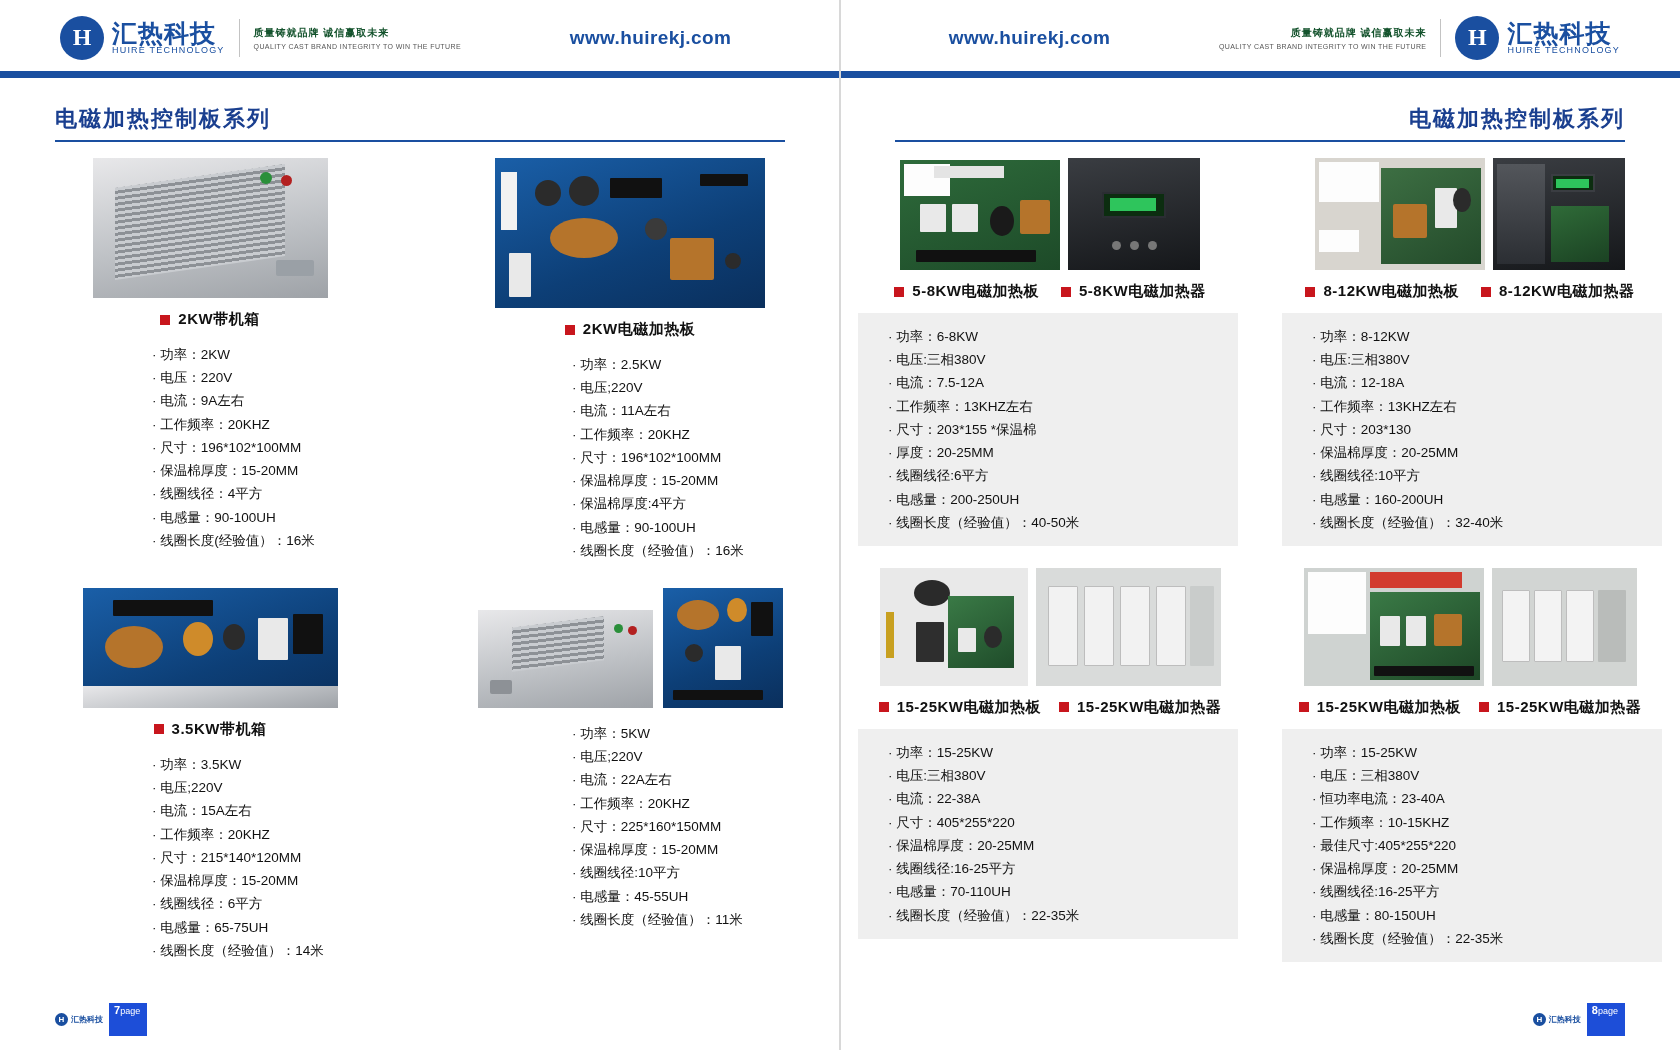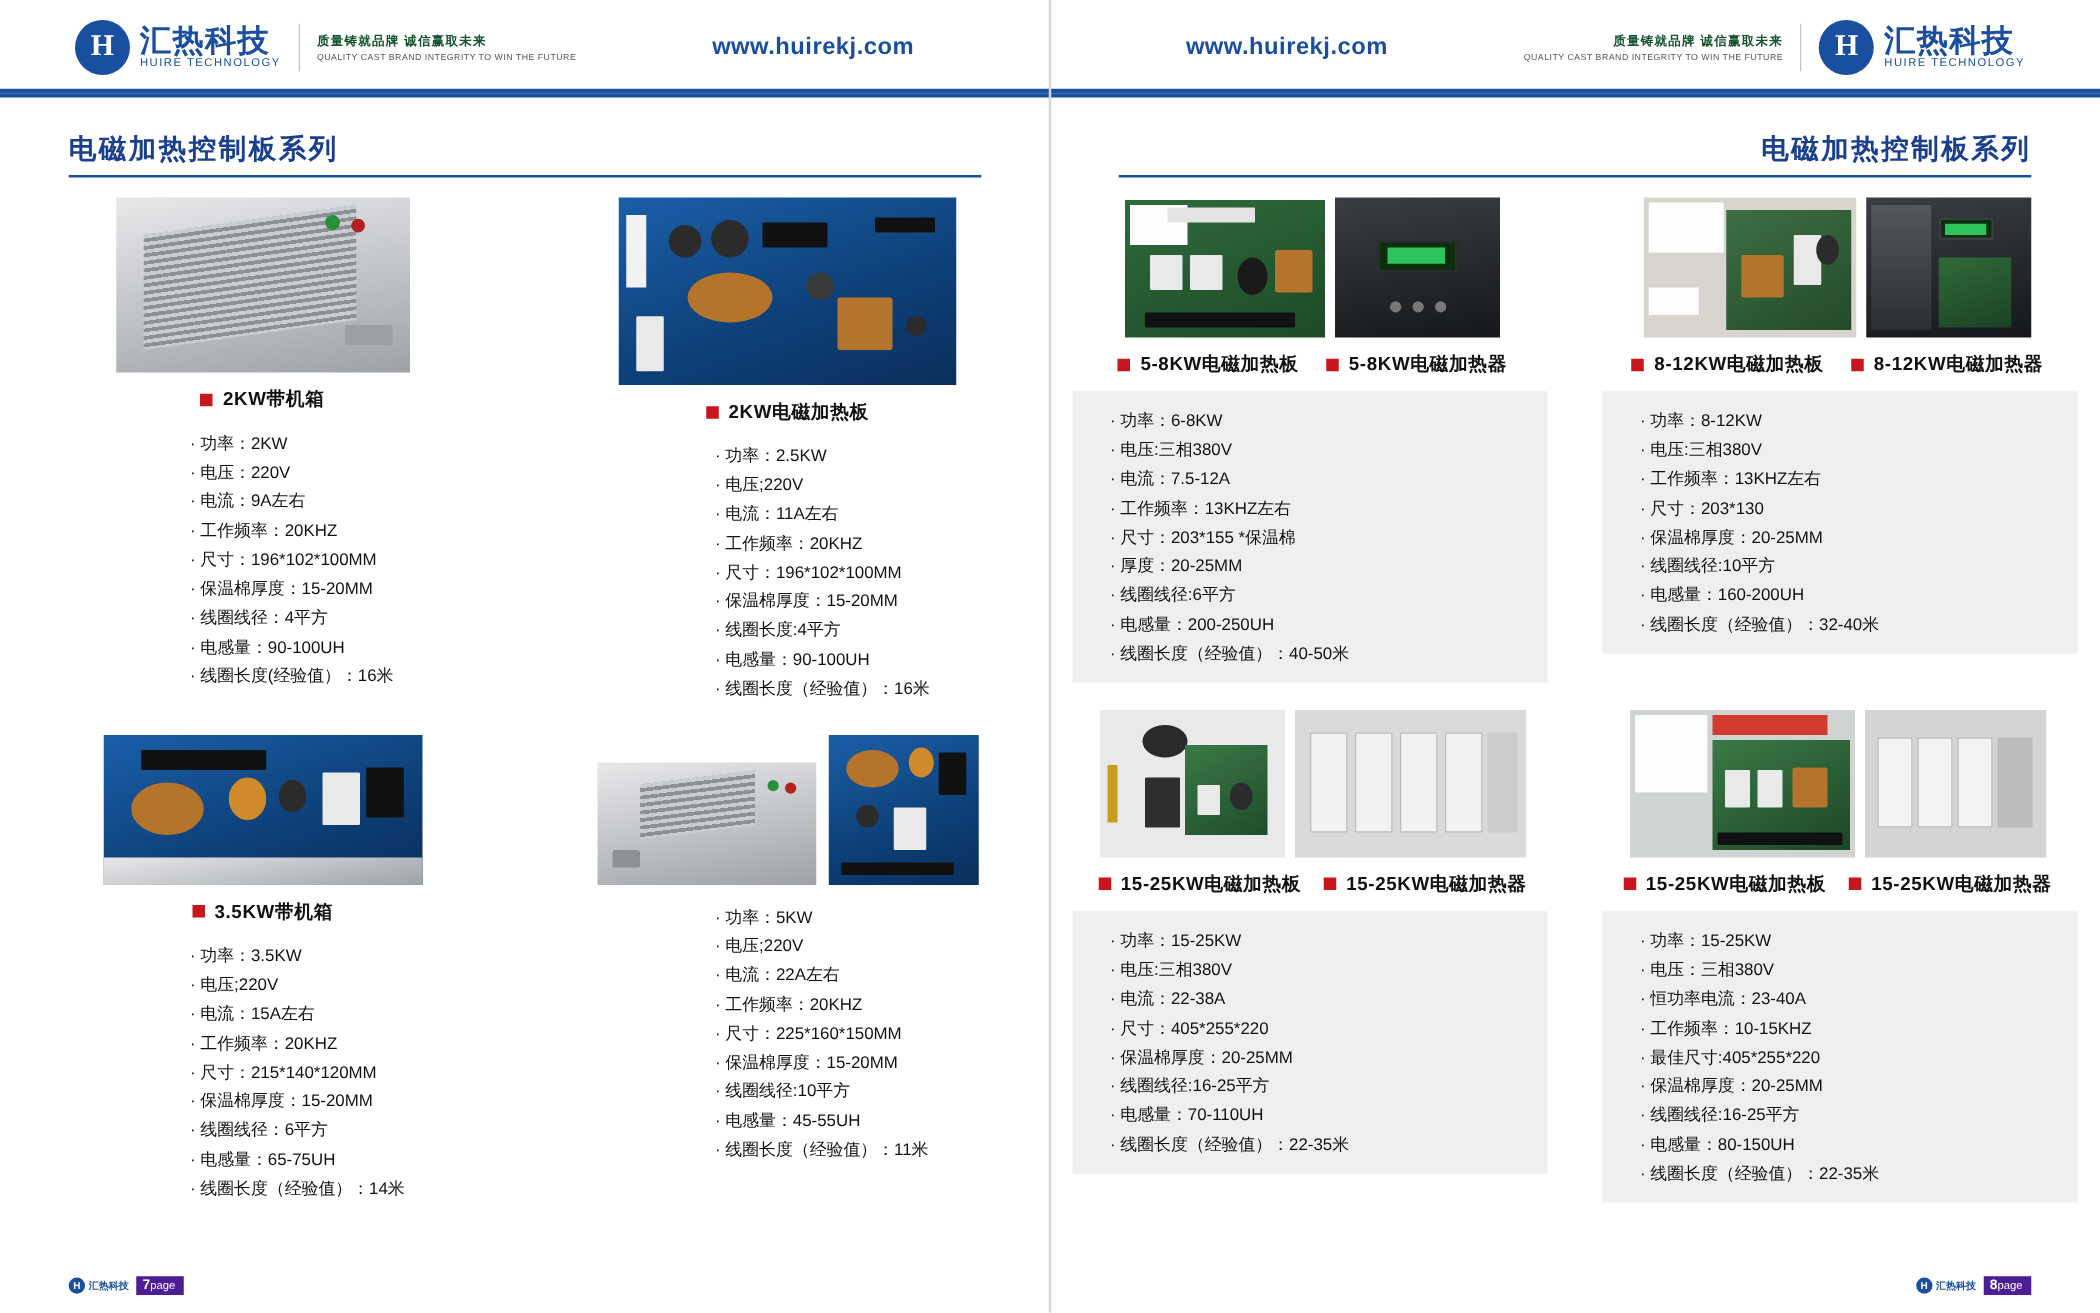--- a/index.html
+++ b/index.html
@@ -101,22 +101,22 @@
   .footer-right { right: 55px; }
   .foot-logo {
     display: flex; align-items: center; gap: 3px;
     font-size: 8px; color: #1a4fa0; font-weight: bold;
   }
   .foot-dot {
     width: 13px; height: 13px; border-radius: 50%; background: #1a4fa0;
     color: #fff; font-size: 8px; display: flex; align-items: center; justify-content: center;
   }
   .page-num {
-    background: #4c1d95; color: #fff; font-size: 11px;
-    padding: 1px 7px 2px 5px; font-weight: bold;
+    background: #1d4ed8; color: #fff; font-size: 11px;
+    padding: 1px 7px 20px 5px; font-weight: bold;
   }
   .page-num small { font-size: 9px; font-weight: normal; }
 
   .spine {
     position: absolute; left: 839px; top: 0; width: 2px; height: 1050px;
     background: #d8d8d8;
   }
 
   
   .pcb {
@@ -213,21 +213,21 @@
           </div>
         </div>
         <div style="padding-left:140px;margin-top:14px;">
           <ul class="spec">
             <li>功率：2.5KW</li>
             <li>电压;220V</li>
             <li>电流：11A左右</li>
             <li>工作频率：20KHZ</li>
             <li>尺寸：196*102*100MM</li>
             <li>保温棉厚度：15-20MM</li>
-            <li>线圈长度:4平方</li>
+            <li>保温棉厚度:4平方</li>
             <li>电感量：90-100UH</li>
             <li>线圈长度（经验值）：16米</li>
           </ul>
         </div>
       </div>
     </div>
 
     <div class="grid2" style="margin-top:26px;">
 
       <div class="col">
@@ -399,20 +399,21 @@
           </div>
           <div class="caption">
             <span class="bullet-sq"></span>
             <span>8-12KW电磁加热器</span>
           </div>
         </div>
         <div class="gray-panel" style="margin:12px 18px 0 22px;padding:12px 10px 12px 18px;">
           <ul class="spec">
             <li>功率：8-12KW</li>
             <li>电压:三相380V</li>
+            <li>电流：12-18A</li>
             <li>工作频率：13KHZ左右</li>
             <li>尺寸：203*130</li>
             <li>保温棉厚度：20-25MM</li>
             <li>线圈线径:10平方</li>
             <li>电感量：160-200UH</li>
             <li>线圈长度（经验值）：32-40米</li>
           </ul>
         </div>
       </div>
     </div>

